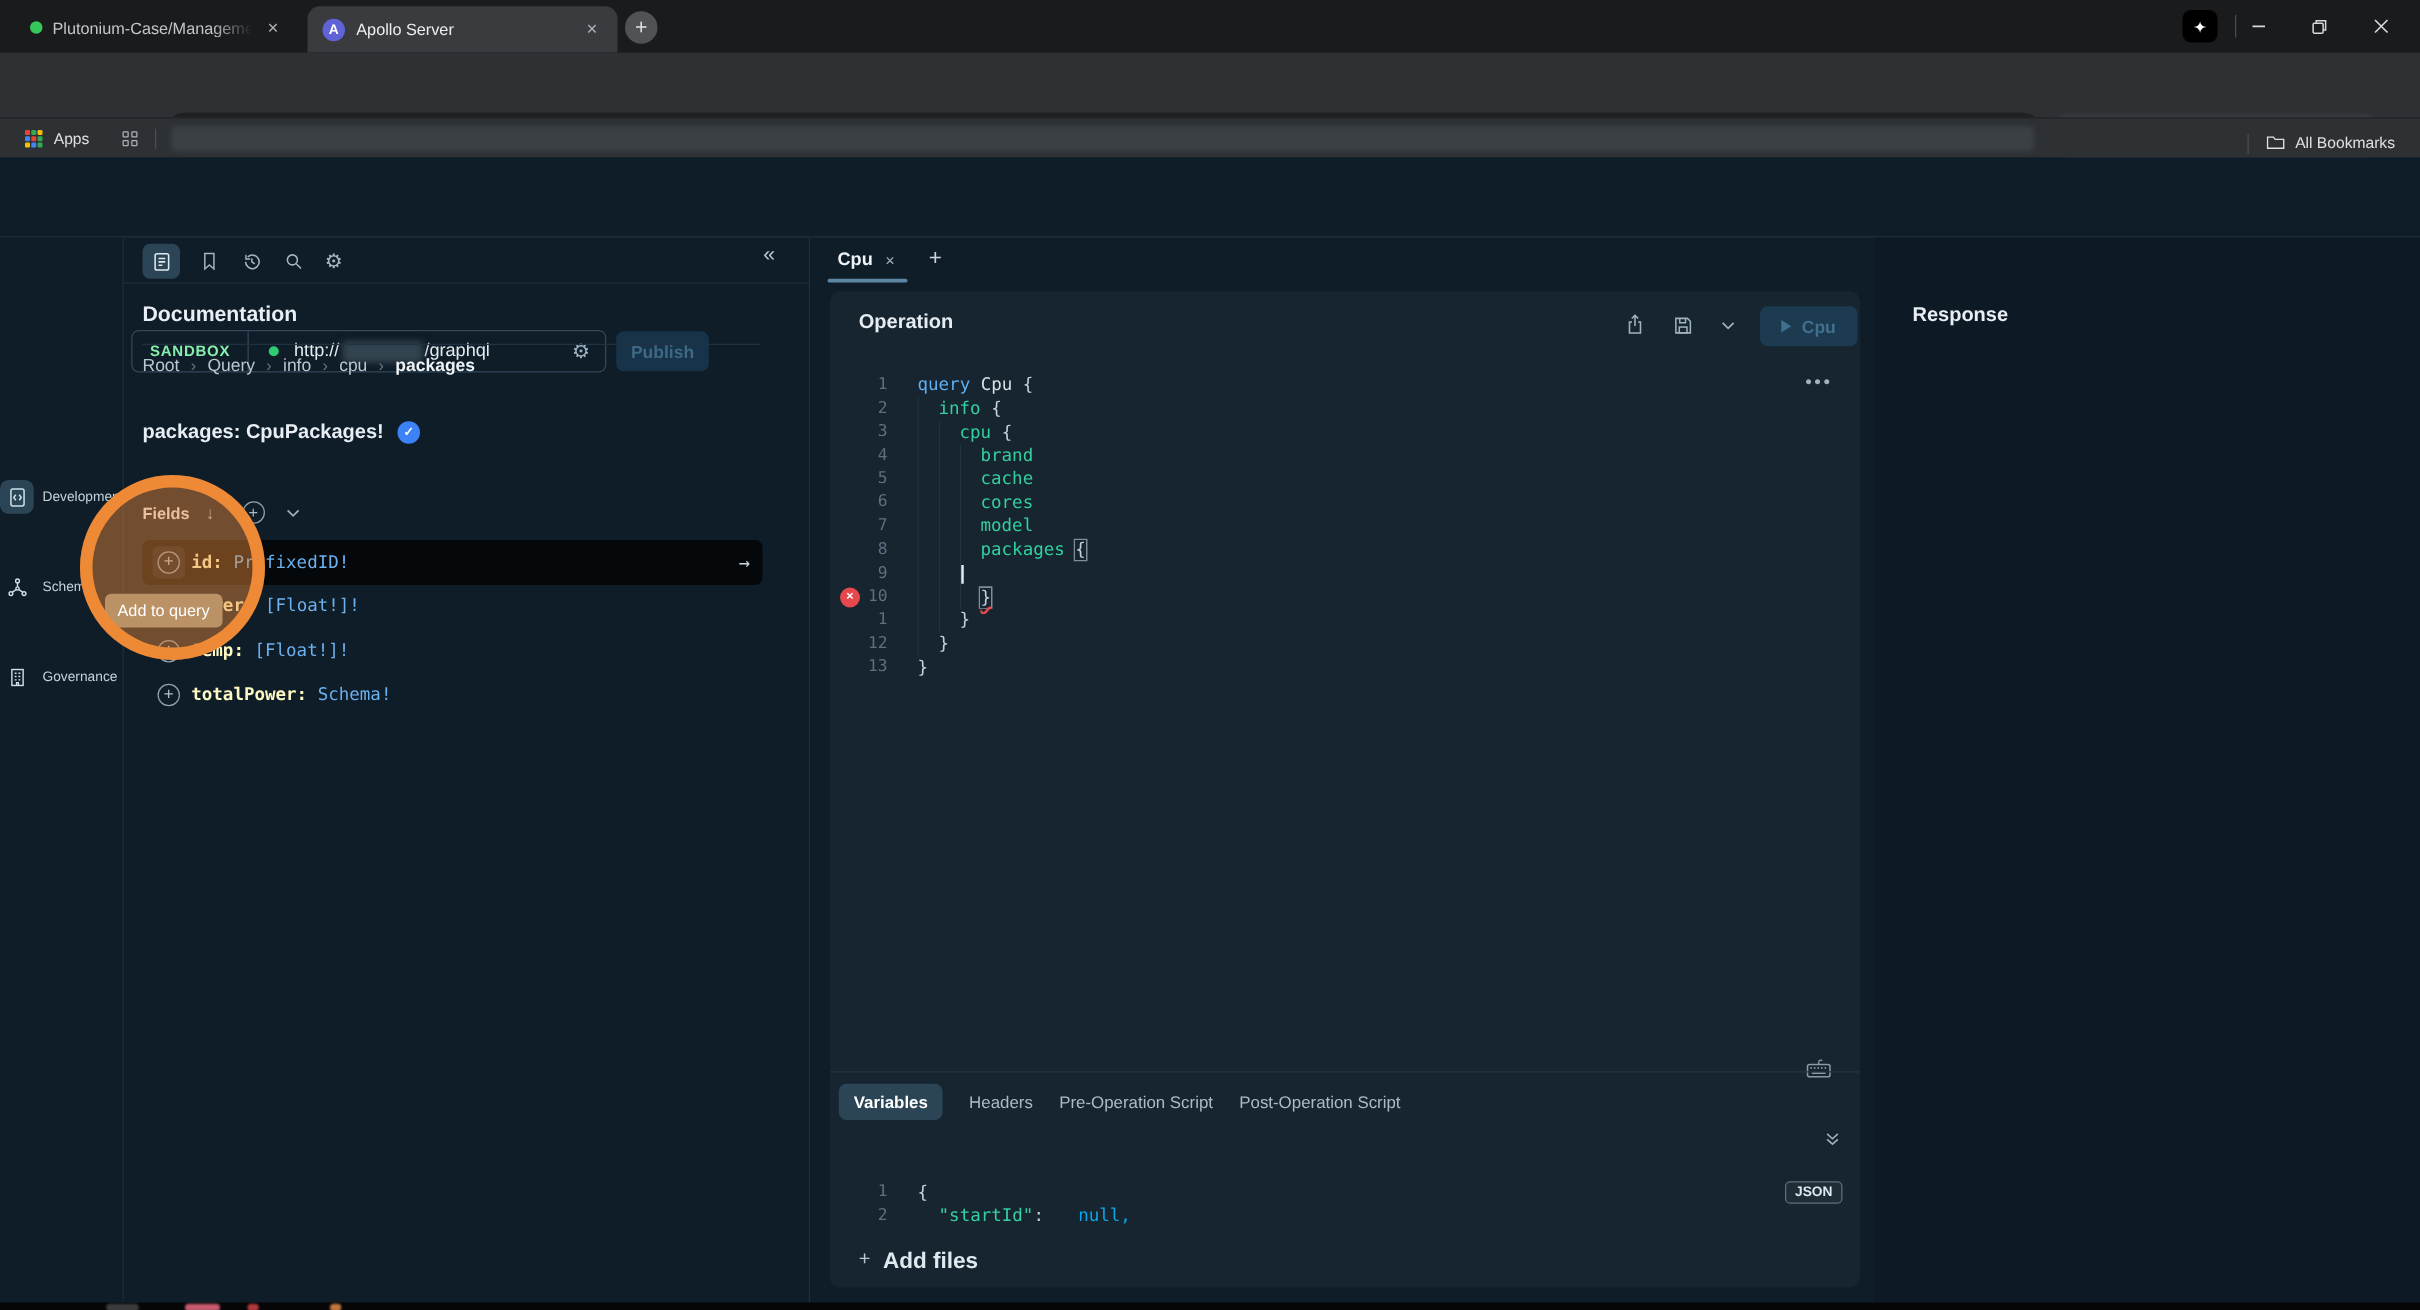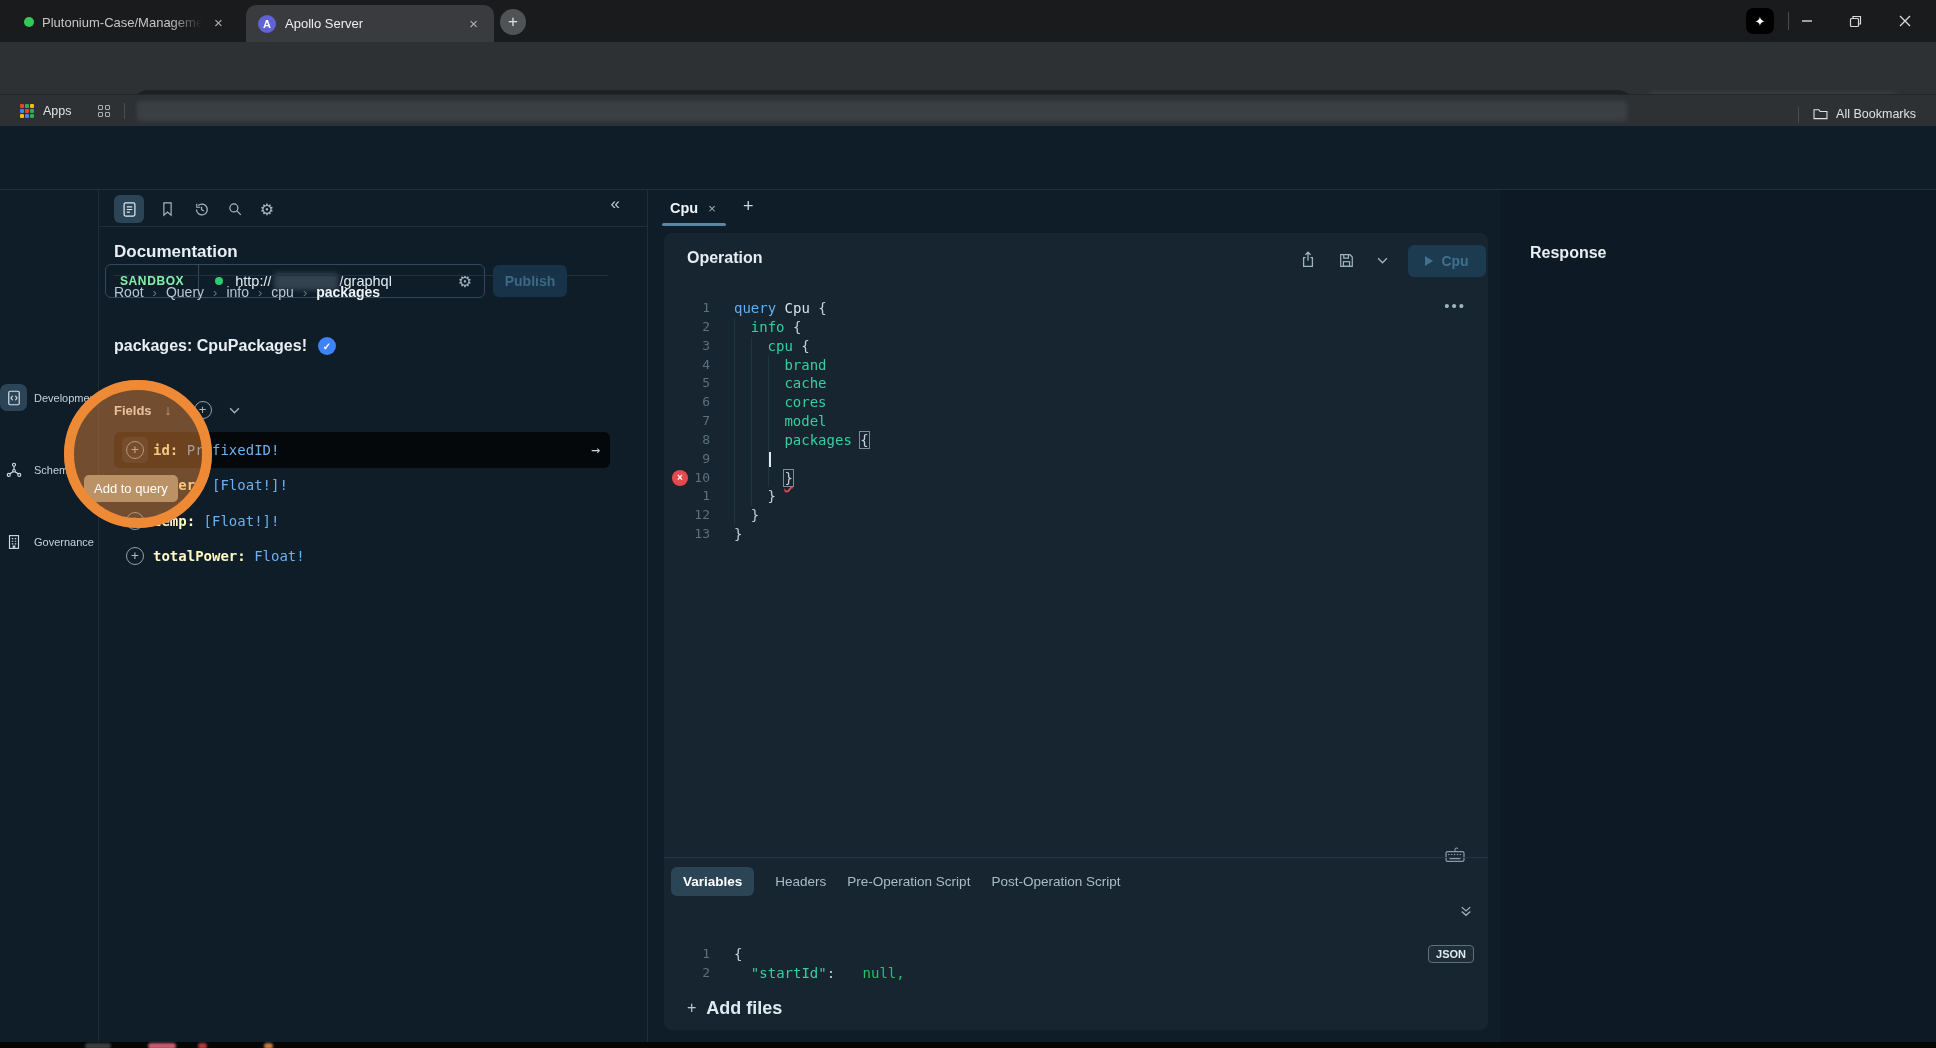--- a/index.html
+++ b/index.html
@@ -127,21 +127,21 @@
   .cursor { position:absolute; left:35px; top:2px; width:1.5px; height:15px; background:#dfe9f2; }
   .err-badge { position:absolute; left:8px; top:1.5px; width:16px; height:16px; border-radius:50%; background:#e5484d; color:#fff; font-size:10px; font-weight:bold; display:flex; align-items:center; justify-content:center; font-family:"Liberation Sans",sans-serif; }
   .kbicon { position:absolute; right:22px; top:612px; }
   .paneltabs { position:absolute; left:0; top:624px; width:824px; height:47px; border-top:1px solid #213546; display:flex; align-items:center; padding-left:7px; gap:21px; }
   .btabp { font-size:13.5px; color:#a9bcc9; }
   .btabp.active { background:#2b4557; color:#fff; font-weight:bold; border-radius:6px; padding:7px 12px; }
   .dblchev { position:absolute; right:16px; top:672px; }
   .jsonbadge { position:absolute; right:14px; top:712px; border:1px solid #5c7180; border-radius:4px; padding:2px 7px; font-size:11px; font-weight:bold; color:#dfe9f0; background:rgba(255,255,255,.04); }
   .varsblk { position:absolute; left:0; top:712px; width:740px; height:44px; overflow:hidden; font-family:"DejaVu Sans Mono", monospace; font-size:14px; }
   .tok-str { color:#35d0a0; }
-  .tok-val { color:#22c55e;padding-left:19px; }
+  .tok-val { color:#0ea5e9;padding-left:19px; }
   .addfiles { position:absolute; left:0; top:758px; width:824px; height:34px; display:flex; align-items:center; gap:10px; padding-left:23px; }
   .addfiles .pl { color:#b9c8d2; font-size:16px; }
   .addfiles .al { color:#dfe9f0; font-size:18px; font-weight:bold; }
 
   
   .resppanel { position:absolute; left:1500px; top:190px; width:436px; height:852px; background:#0d1924; }
   .resptitle { position:absolute; left:30px; top:54px; font-size:16px; font-weight:bold; color:#e8eef3; }
 
   
   .taskstrip { position:absolute; left:0; top:1042px; width:1936px; height:6px; background:#060607; }
@@ -367,21 +367,21 @@
             <span class="plus-circ">+</span>
           </span>
           <span class="fname">temp: </span>
           <span class="ftype">[Float!]!</span>
         </div>
         <div class="field-row">
           <span class="plusbox">
             <span class="plus-circ">+</span>
           </span>
           <span class="fname">totalPower: </span>
-          <span class="ftype">Float!</span>
+          <span class="ftype">Schema!</span>
         </div>
       </div>
   </div>
 
   <div class="edpanel">
     <div class="edtab">
       <span class="t">Cpu</span>
       <span class="x">×</span>
     </div>
     <div class="edtab-underline"></div>

